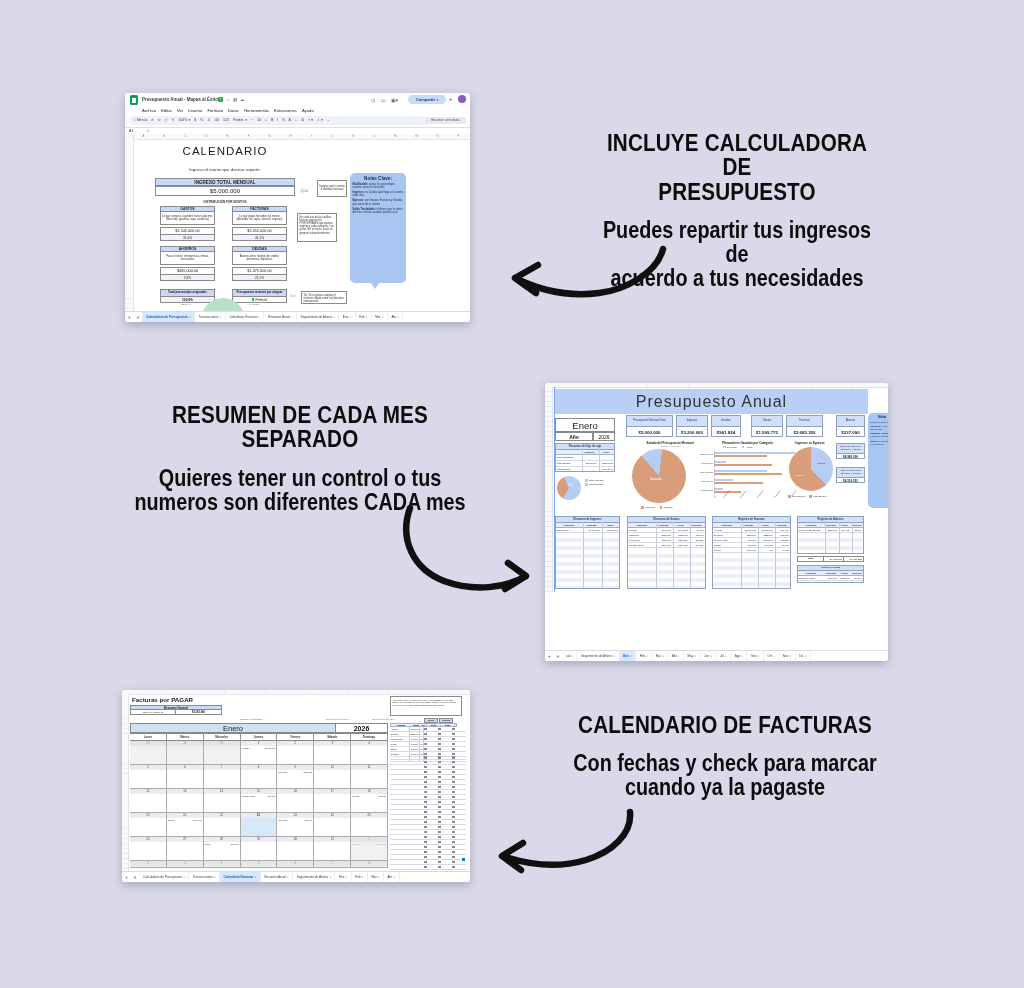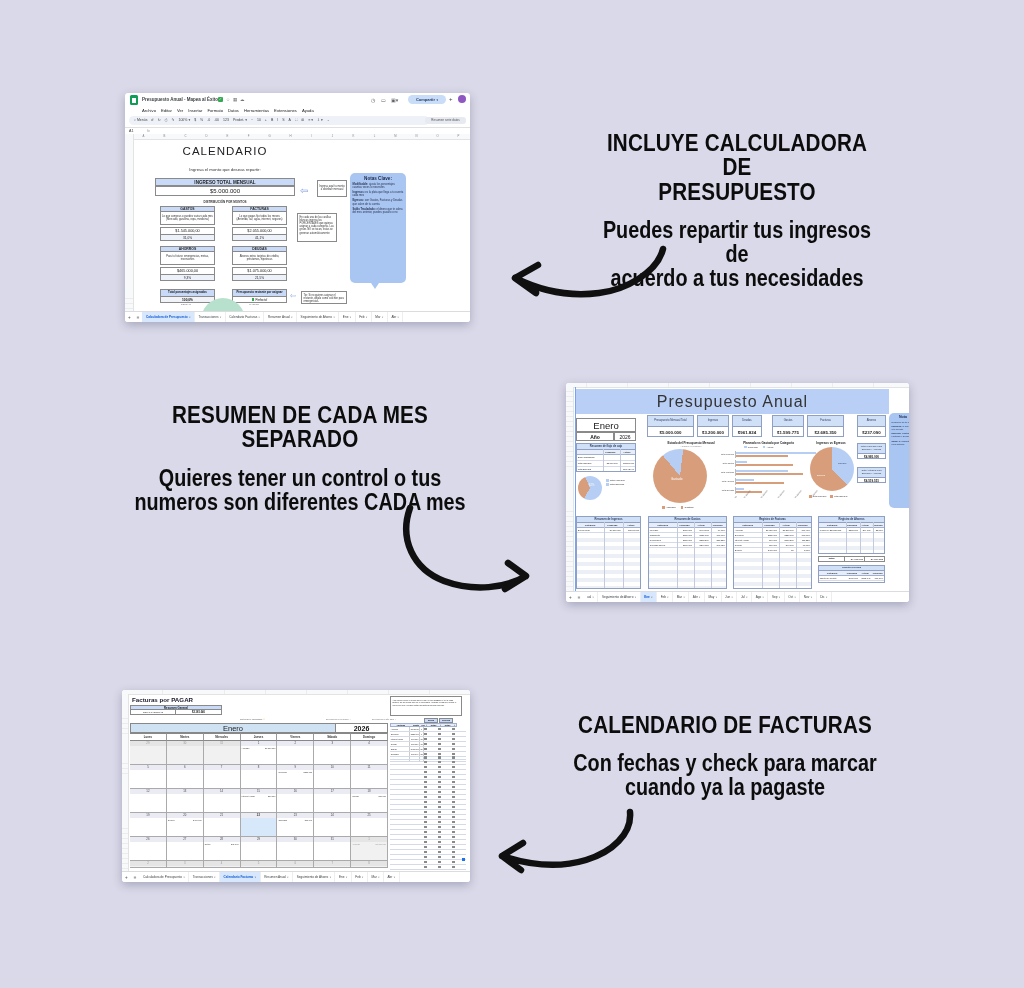--- a/index.html
+++ b/index.html
@@ -313,21 +313,21 @@
           <span class="car">▾</span>
         </span>
         <span class="tab">
           <span>Abr</span>
           <span class="car">▾</span>
         </span>
       </span>
   </div>
 </div>
 
-<div class="win" style="left:566px;top:383px;width:343px;height:219px">
+<div class="win" style="left:545px;top:383px;width:343px;height:278px">
   <div class="strip" style="left:0;top:0;width:343px;height:4px;border-bottom:.5px solid #e3e3e3;background:repeating-linear-gradient(90deg,#f8f9fa 0 20px,#ececec 20px 20.5px)"></div>
   <div class="strip" style="left:0;top:4px;width:7px;height:205px;border-right:.5px solid #e3e3e3;background:repeating-linear-gradient(180deg,#f8f9fa 0 4.5px,#ececec 4.5px 5px)"></div>
   <div class="abs ctr" style="left:10px;top:6px;width:313px;height:25px;background:#b9cff5;font-size:16px;letter-spacing:1px;color:#333">Presupuesto Anual</div>
   <div class="abs" style="left:8.5px;top:4px;width:1px;height:205px;background:#7aa3ef"></div>
 
   <div class="abs brd ctr" style="left:10px;top:35px;width:60px;height:14px;font-size:9.5px;color:#222">Enero</div>
   <div class="abs brd ctr" style="left:10px;top:49px;width:38px;height:9px;font-size:5px;font-weight:bold">Año</div>
   <div class="abs brd ctr" style="left:48px;top:49px;width:22px;height:9px;font-size:5px">2026</div>
 
   <div class="tbl" style="left:10px;top:60px;width:60px;height:29px">

